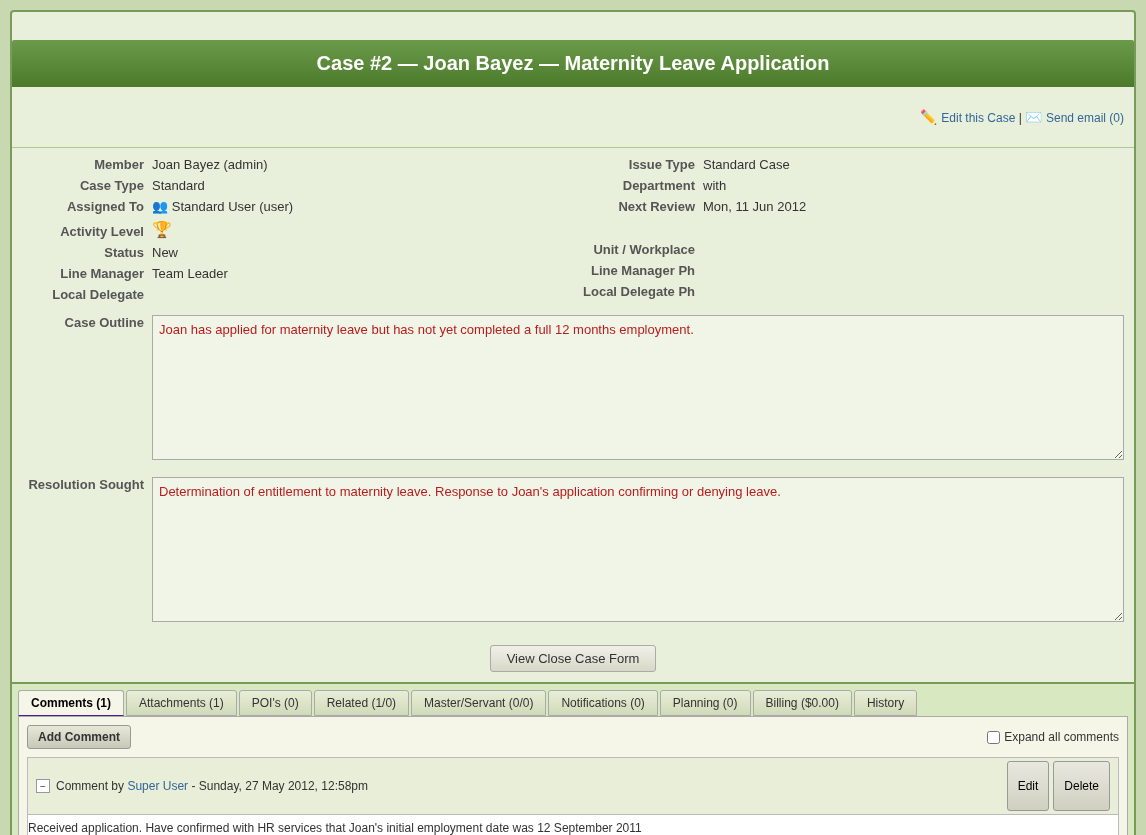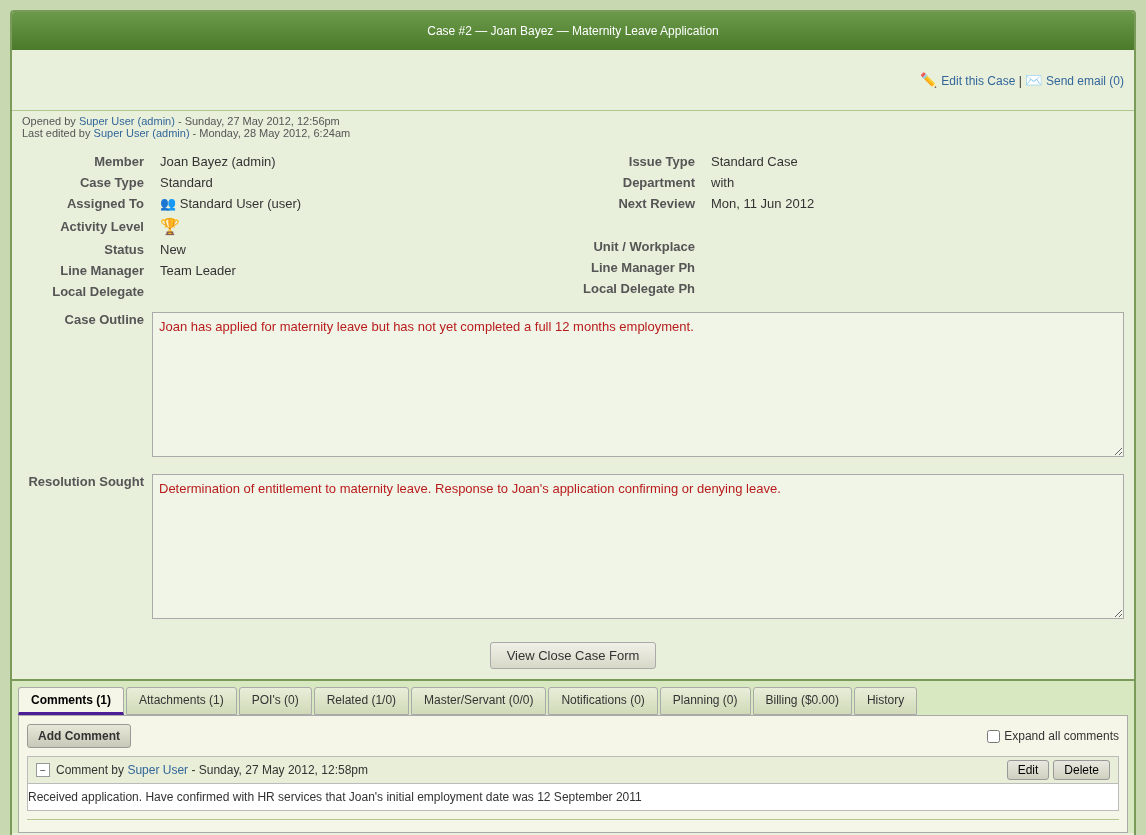--- a/index.html
+++ b/index.html
@@ -17,45 +17,45 @@
     .main-container {
       background: #e8f0dc;
       border: 2px solid #7a9a5a;
       border-radius: 4px;
     }
     .title-bar {
       background: linear-gradient(to bottom, #6a9a4a, #4a7a2a);
       color: white;
       text-align: center;
       padding: 12px;
-      font-size: 12px;
-      font-weight: normal;
+      font-size: 20px;
+      font-weight: bold;
       border-radius: 2px 2px 0 0;
+      margin-top: 28px;
     }
     .top-actions {
       text-align: right;
       padding: 22px 10px;
       font-size: 12px;
       border-bottom: 1px solid #b0c890;
     }
     .top-actions a {
       color: #336699;
       text-decoration: none;
     }
     .meta-info {
       padding: 4px 10px 6px;
       font-size: 11px;
       color: #555;
     }
     .meta-info a { color: #336699; text-decoration: none; }
     .field-row {
       display: flex;
-      align-items: center;
+      align-items: flex-end;
       padding: 3px 0;
-      gap: 8px;
     }
     .field-label {
       text-align: right;
       font-weight: bold;
       color: #555;
       min-width: 130px;
       padding-right: 8px;
       flex-shrink: 0;
     }
     .field-value {
@@ -112,21 +112,21 @@
       padding: 5px 12px;
       border: 1px solid #aaa;
       background: linear-gradient(to bottom, #e8eed8, #d0dab8);
       cursor: pointer;
       border-radius: 3px 3px 0 0;
       font-size: 12px;
       color: #333;
     }
     .tab.active {
       background: #f5f5e8;
-      border-bottom: 3px solid #4c1d95;
+      border-bottom: 1px solid #4c1d95;
       font-weight: bold;
       color: #000;
     }
     .tab-content {
       background: #f5f5e8;
       border: 1px solid #aaa;
       margin: 0 6px 6px;
       padding: 8px;
     }
     .add-comment-row {
@@ -182,21 +182,21 @@
       justify-content: center;
       font-size: 10px;
       cursor: pointer;
       margin-right: 6px;
     }
     .comment-actions {
       display: flex;
       gap: 4px;
     }
     .btn-edit, .btn-delete {
-      padding: 2px 10px;
+      padding: 17px 10px;
       font-size: 12px;
       cursor: pointer;
       border-radius: 3px;
       border: 1px solid #999;
     }
     .btn-edit { background: linear-gradient(to bottom, #e8e8e0, #d0d0c0); }
     .btn-delete { background: linear-gradient(to bottom, #e8e8e0, #d0d0c0); }
     .comment-body {
       padding: 6px 0;
       font-size: 12px;
@@ -229,28 +229,20 @@
     </div>
 
     <div class="top-actions">
       <span style="color:#cc6600; font-size:14px;">✏️</span>
       <a href="#">Edit this Case</a>
       <span> | </span>
       <span style="color:#336699; font-size:14px;">✉️</span>
       <a href="#">Send email (0)</a>
     </div>
 
-    <div class="meta-info">
-      <span>Opened by</span>
-      <a href="#">Super User (admin)</a>
-      <span>- Sunday, 27 May 2012, 12:56pm</span><br>
-      <span>Last edited by</span>
-      <a href="#">Super User (admin)</a>
-      <span>- Monday, 28 May 2012, 6:24am</span>
-    </div>
 
     <div class="details-section">
 
       <div style="display:flex; gap:0;">
 
         <div style="width:50%;">
           <div class="field-row">
             <span class="field-label">Member</span>
             <span class="field-value">Joan Bayez (admin)</span>
           </div>

